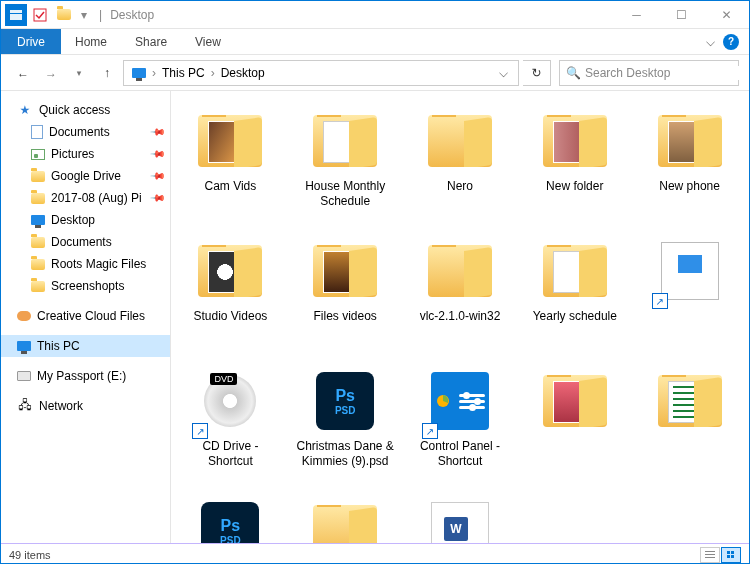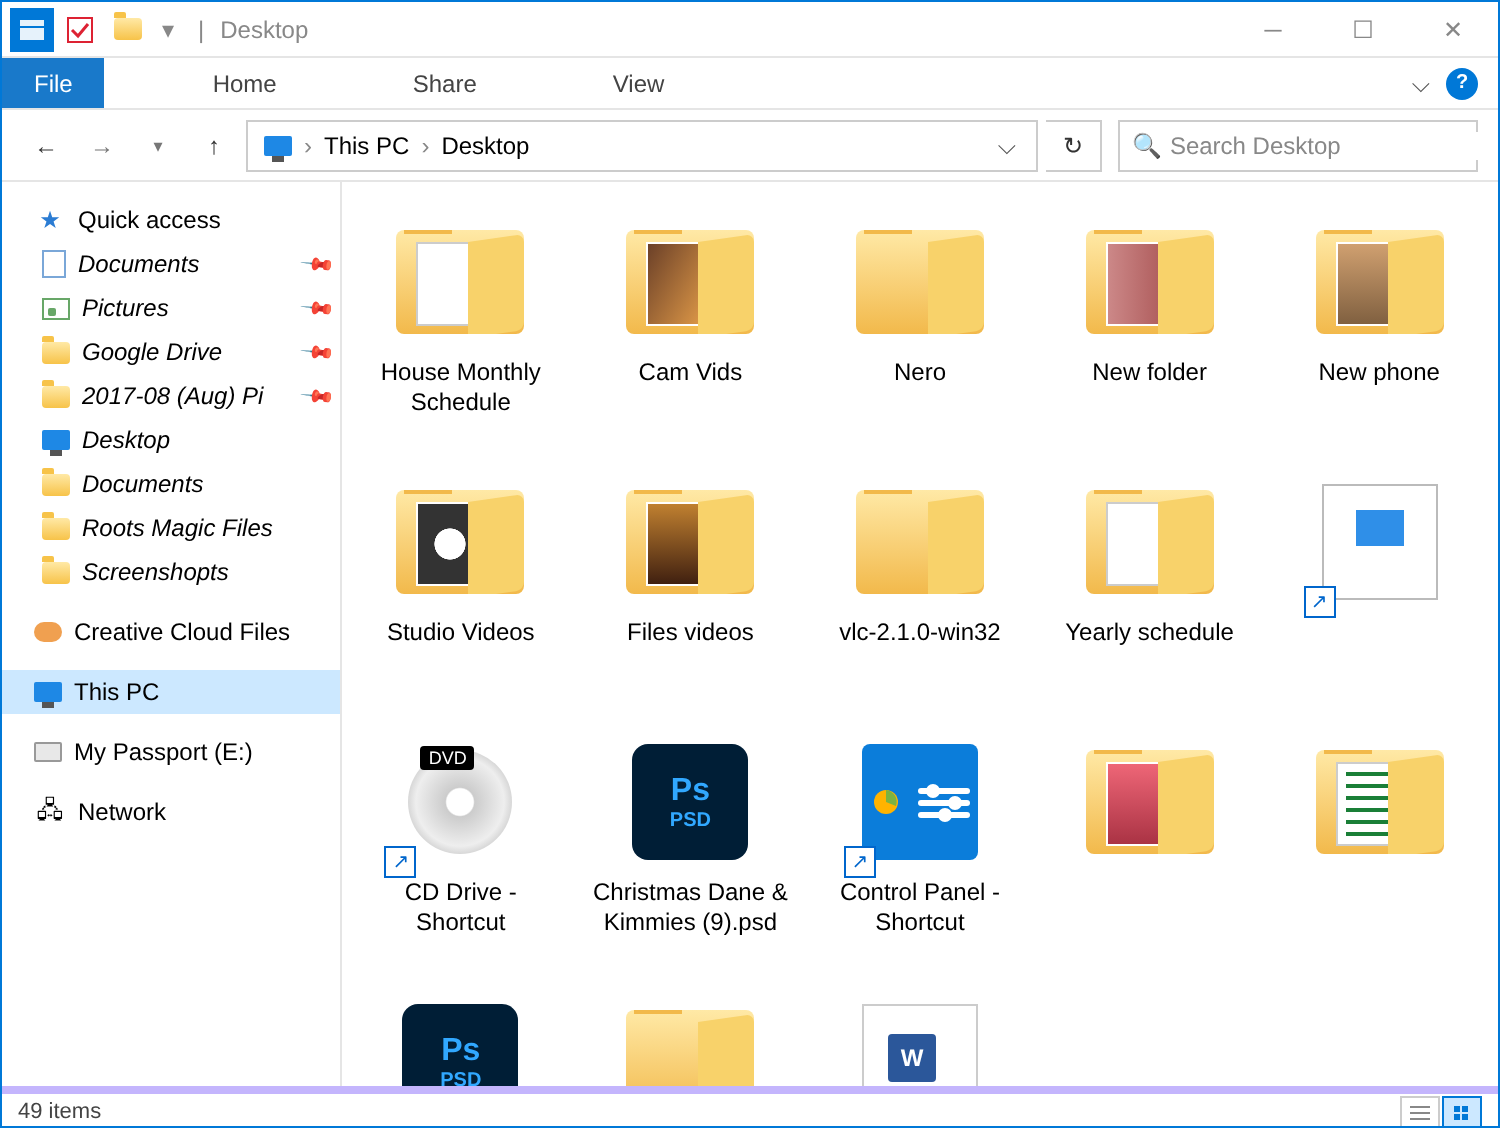--- a/index.html
+++ b/index.html
@@ -10,21 +10,21 @@
 .qat { display: flex; align-items: center; gap: 2px; padding-left: 4px; }
 .qat-box { width: 22px; height: 22px; display: flex; align-items: center; justify-content: center; }
 .qat-blue { background: #0078d7; }
 .title-text { color: #888; margin-left: 8px; font-size: 12px; }
 .win-controls { margin-left: auto; display: flex; }
 .win-btn { width: 45px; height: 28px; display: flex; align-items: center; justify-content: center; color: #888; }
 
 
 .ribbon { height: 26px; display: flex; align-items: stretch; border-bottom: 1px solid #e5e5e5; }
 .ribbon-file { background: #1979ca; color: #fff; padding: 0 16px; display: flex; align-items: center; font-size: 12px; }
-.ribbon-tab { padding: 0 14px; display: flex; align-items: center; color: #444; font-size: 12px; margin-left: 40px; }
+.ribbon-tab { padding: 0 14px; display: flex; align-items: center; color: #444; font-size: 12px; }
 .ribbon-right { margin-left: auto; display: flex; align-items: center; gap: 8px; padding-right: 10px; }
 .help-icon { width: 16px; height: 16px; border-radius: 50%; background: #0078d7; color: #fff; display: flex; align-items: center; justify-content: center; font-size: 10px; font-weight: bold; }
 
 
 .navrow { height: 36px; display: flex; align-items: center; gap: 4px; padding: 0 10px; border-bottom: 1px solid #e5e5e5; }
 .nav-arrow { width: 24px; height: 24px; display: flex; align-items: center; justify-content: center; color: #777; }
 .nav-arrow.enabled { color: #333; }
 .addr { flex: 1; height: 26px; border: 1px solid #ccc; display: flex; align-items: center; padding: 0 4px; background: #fff; }
 .addr .crumb { padding: 0 4px; }
 .addr .sep { color: #888; padding: 0 2px; }
@@ -36,21 +36,21 @@
 
 
 .main { display: flex; height: calc(564px - 28px - 26px - 36px - 22px); }
 
 
 .sidebar { width: 170px; border-right: 1px solid #e5e5e5; padding: 8px 0; overflow: hidden; }
 .side-item { display: flex; align-items: center; height: 22px; padding: 0 6px 0 16px; gap: 6px; white-space: nowrap; }
 .side-item.sel { background: #cce8ff; }
 .side-item .pin { margin-left: auto; color: #777; font-size: 10px; transform: rotate(45deg); }
 .side-group { height: 8px; }
-.side-sub { padding-left: 20px; font-style: italic; }
+.side-sub { padding-left: 30px; }
 
 .ico { width: 16px; height: 16px; display: inline-flex; align-items: center; justify-content: center; font-size: 12px; }
 .ico-star { color: #2b7cd3; }
 .ico-folder { background: linear-gradient(#ffe9a6,#f7c349); border-radius: 2px; width:14px; height:11px; position:relative; }
 .ico-folder::before { content:""; position:absolute; top:-3px; left:0; width:6px; height:3px; background:#f7c349; border-radius:1px 1px 0 0;}
 .ico-doc { background:#fff; border:1px solid #7aa7d8; width:12px; height:14px; position:relative;}
 .ico-pic { background:#fff; border:1px solid #68a768; width:14px; height:11px; position:relative;}
 .ico-pic::after{content:"";position:absolute;bottom:1px;left:2px;width:4px;height:4px;background:#68a768;border-radius:1px;}
 .ico-monitor { width:14px; height:10px; background:#1e88e5; border-radius:1px; position:relative;}
 .ico-monitor::after{content:"";position:absolute;bottom:-3px;left:4px;width:6px;height:3px;background:#555;}
@@ -93,21 +93,21 @@
 .anyvid{background:#fff;border:1px solid #bbb;}
 .anyvid::after{content:"";position:absolute;top:12px;left:16px;width:24px;height:18px;background:#2f8fe8;}
 .shortcut-arrow{position:absolute;bottom:-2px;left:-2px;width:16px;height:16px;background:#fff;border:1px solid #0066cc;display:flex;align-items:center;justify-content:center;color:#0066cc;font-size:10px;}
 .word{background:#fff;border:1px solid #ccc;}
 .word::after{content:"W";position:absolute;top:14px;left:12px;width:24px;height:24px;background:#2b579a;color:#fff;display:flex;align-items:center;justify-content:center;font-weight:bold;border-radius:2px;}
 .xls-fold .folder-preview{background:#fff;}
 .xls-fold .folder-preview::after{content:"";position:absolute;inset:4px;background:repeating-linear-gradient(#1a7f37 0 2px,transparent 2px 6px);}
 .img-fold .folder-preview{background:linear-gradient(#e67,#a34);}
 
 
-.status { height: 22px; border-top: 4px solid #c4b5fd; display: flex; align-items: center; padding: 0 8px; font-size: 11px; color: #444; }
+.status { height: 22px; border-top: 1px solid #c4b5fd; display: flex; align-items: center; padding: 0 8px; font-size: 11px; color: #444; }
 .view-toggles{margin-left:auto;display:flex;gap:1px;}
 .vt{width:20px;height:16px;border:1px solid #ccc;display:flex;align-items:center;justify-content:center;}
 .vt.active{background:#cce8ff;border-color:#0078d7;}
 .vt .b{width:3px;height:3px;background:#0078d7;margin:0.5px;}
 .vt .ln{width:10px;height:1px;background:#888;margin:1px 0;}
 </style>
 </head>
 <body>
 
 <div class="titlebar">
@@ -132,21 +132,21 @@
   <span class="title-text">|</span>
   <span class="title-text">Desktop</span>
   <div class="win-controls">
     <div class="win-btn">─</div>
     <div class="win-btn">☐</div>
     <div class="win-btn">✕</div>
   </div>
 </div>
 
 <div class="ribbon">
-  <div class="ribbon-file">File</div>
+  <div class="ribbon-file">Drive</div>
   <div class="ribbon-tab">Home</div>
   <div class="ribbon-tab">Share</div>
   <div class="ribbon-tab">View</div>
   <div class="ribbon-right">
     <span style="color:#555;">⌵</span>
     <span class="help-icon">?</span>
   </div>
 </div>
 
 <div class="navrow">
@@ -234,34 +234,34 @@
       <span class="ico">🖧</span>
       <span>Network</span>
     </div>
   </div>
 
   <div class="content">
     <div class="grid" id="grid">
         <div class="item">
           <div class="thumb">
             <div class="folder-big ">
+              <div class="folder-preview img1"></div>
+              <div class="folder-flap"></div>
+            </div>
+          </div>
+    <div class="label">Cam Vids</div>
+        </div>
+        <div class="item">
+          <div class="thumb">
+            <div class="folder-big ">
               <div class="folder-preview doc"></div>
               <div class="folder-flap"></div>
             </div>
           </div>
     <div class="label">House Monthly Schedule</div>
-        </div>
-        <div class="item">
-          <div class="thumb">
-            <div class="folder-big ">
-              <div class="folder-preview img1"></div>
-              <div class="folder-flap"></div>
-            </div>
-          </div>
-    <div class="label">Cam Vids</div>
         </div>
         <div class="item">
           <div class="thumb">
             <div class="folder-big ">
               <div class="folder-flap"></div>
             </div>
           </div>
     <div class="label">Nero</div>
         </div>
         <div class="item">

